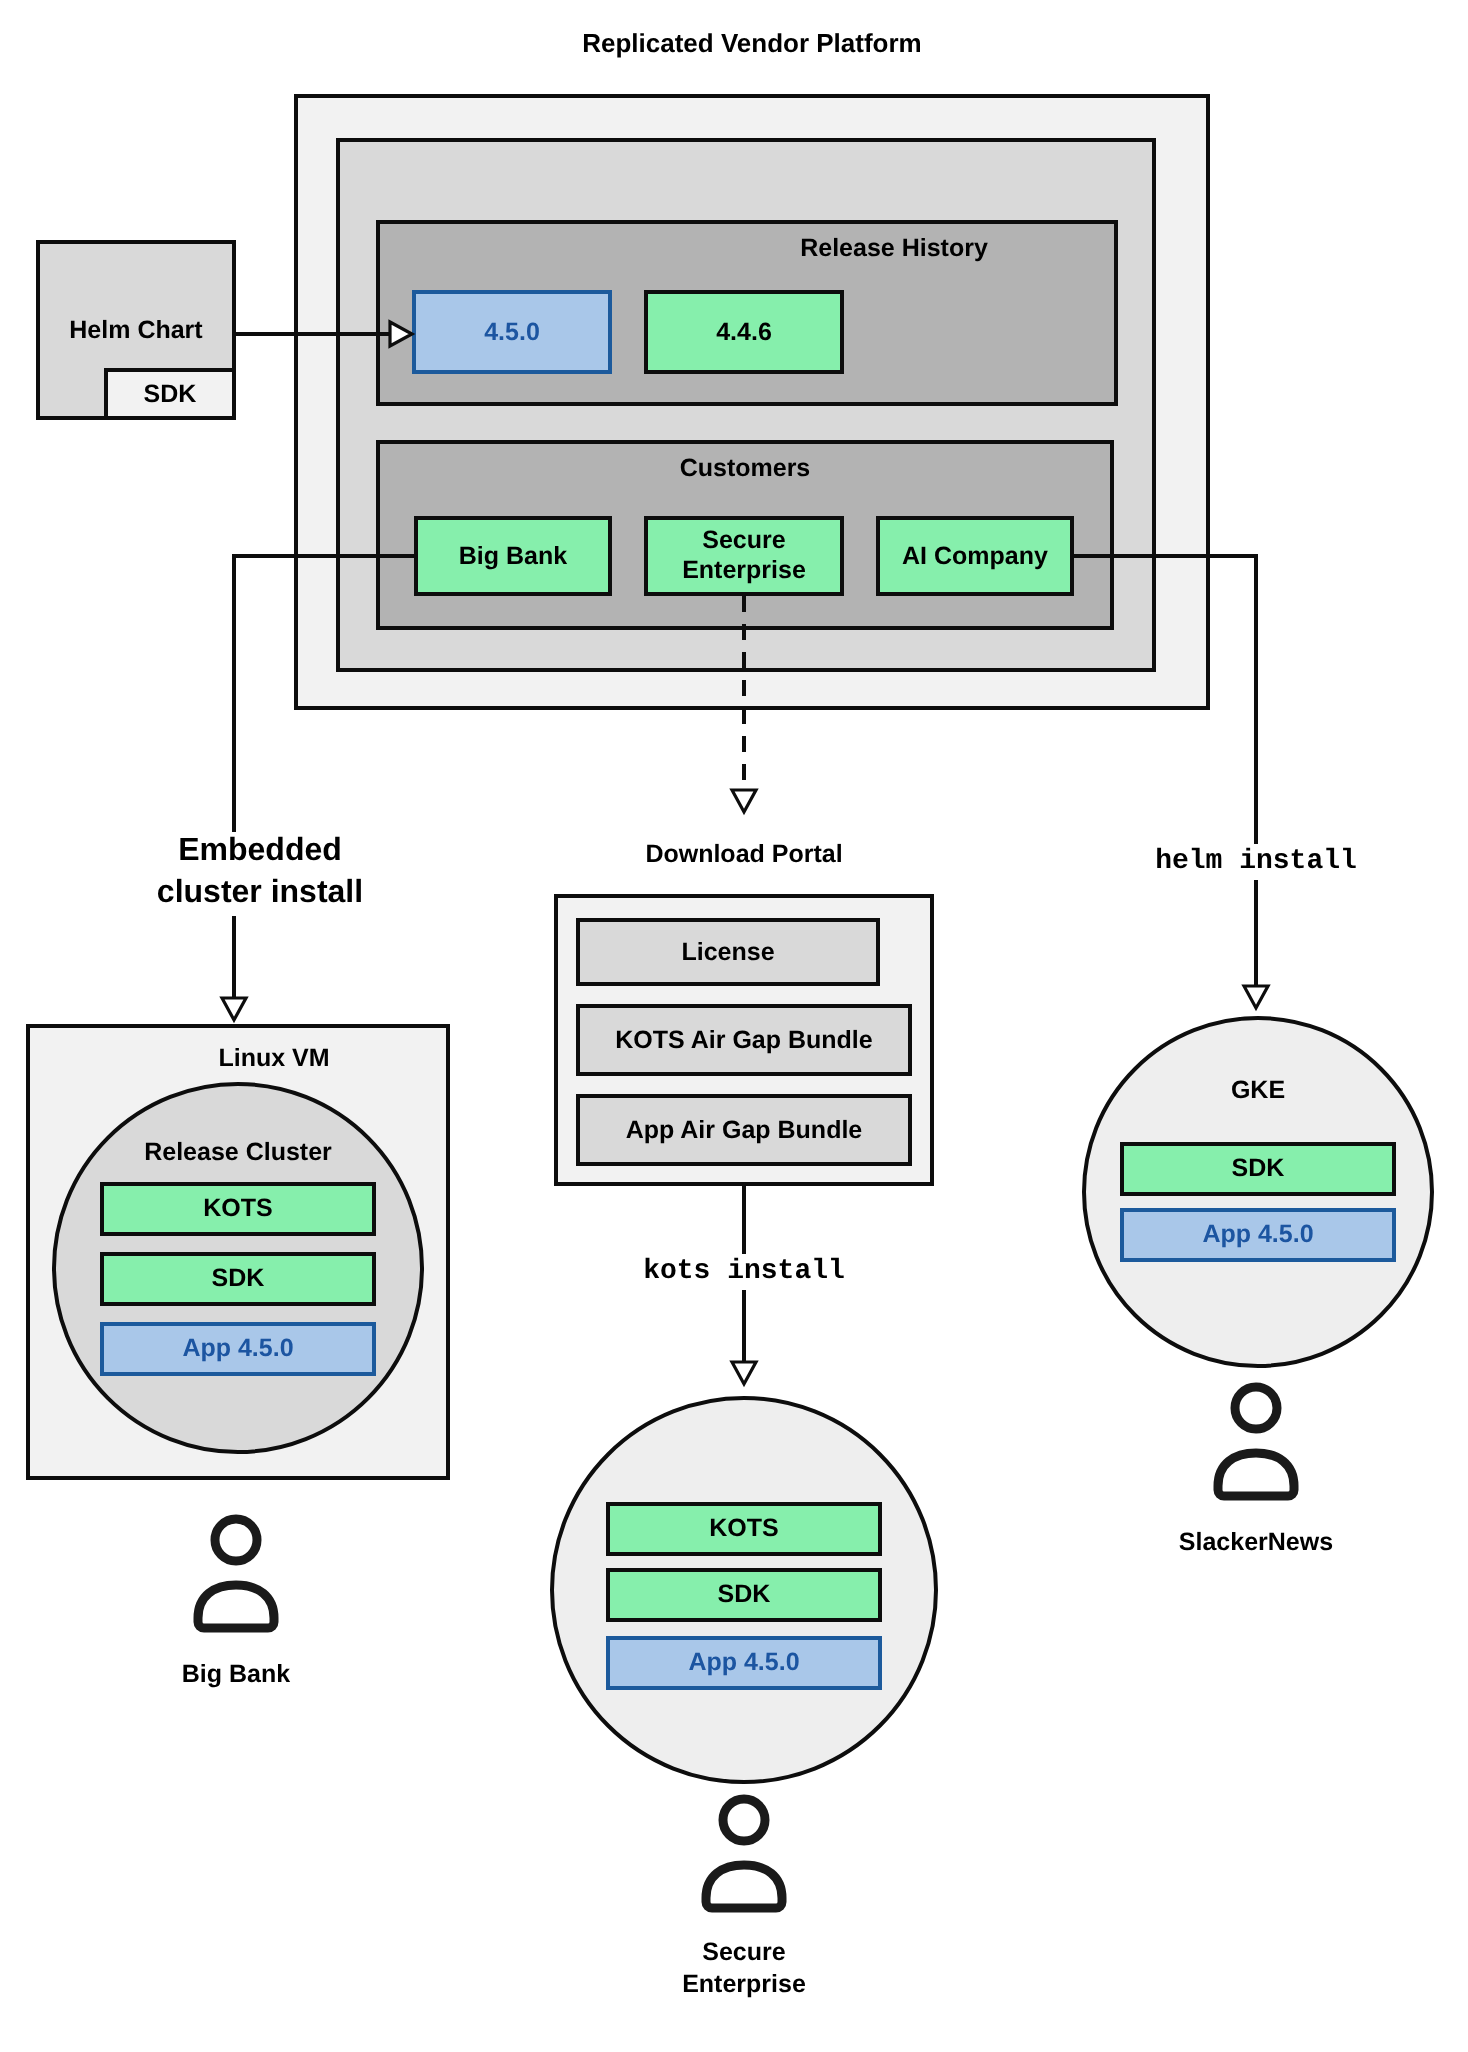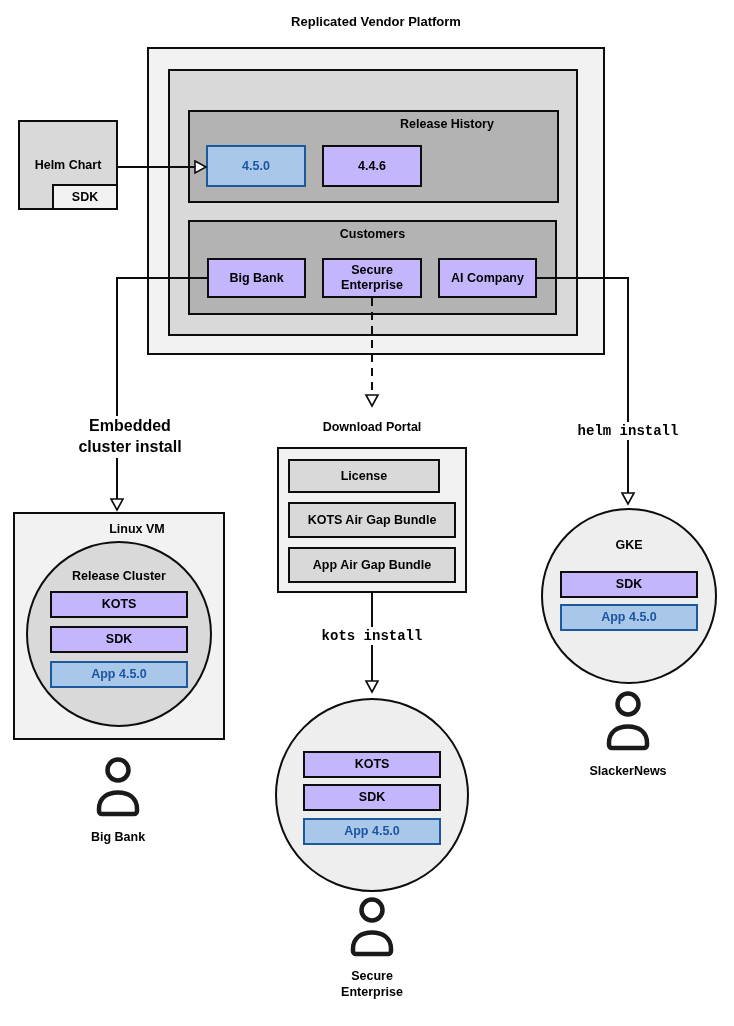--- a/index.html
+++ b/index.html
@@ -9,21 +9,21 @@
   }
   html,body{margin:0;padding:0;background:#fff;}
   .canvas{position:relative;width:734px;height:1026px;background:#fff;
     font-family:"Liberation Sans",sans-serif;color:#000;overflow:hidden;}
   .box{position:absolute;box-sizing:border-box;border:2px solid #0d0d0d;}
   .lbl{position:absolute;box-sizing:border-box;font-weight:bold;font-size:12.5px;
     text-align:center;line-height:1.25;}
   .cc{display:flex;align-items:center;justify-content:center;text-align:center;
     font-weight:bold;font-size:12.5px;line-height:1.2;}
   .circle{border-radius:50%;}
-  .white{background:#c4b5fd;}
+  .white{background:#86efac;}
   .blue{background:var(--blue-fill);border-color:var(--blue-border);color:var(--blue-text);}
   .mono{font-family:Liberation Mono, monospace;font-size:14px;font-weight:bold;}
   .edge-lbl{position:absolute;box-sizing:border-box;background:#fff;text-align:center;
     font-weight:bold;z-index:6;line-height:1.3;}
   .overlay{position:absolute;left:0;top:0;z-index:5;pointer-events:none;}
   .person{position:absolute;}
 </style>
 </head>
 <body>
 

